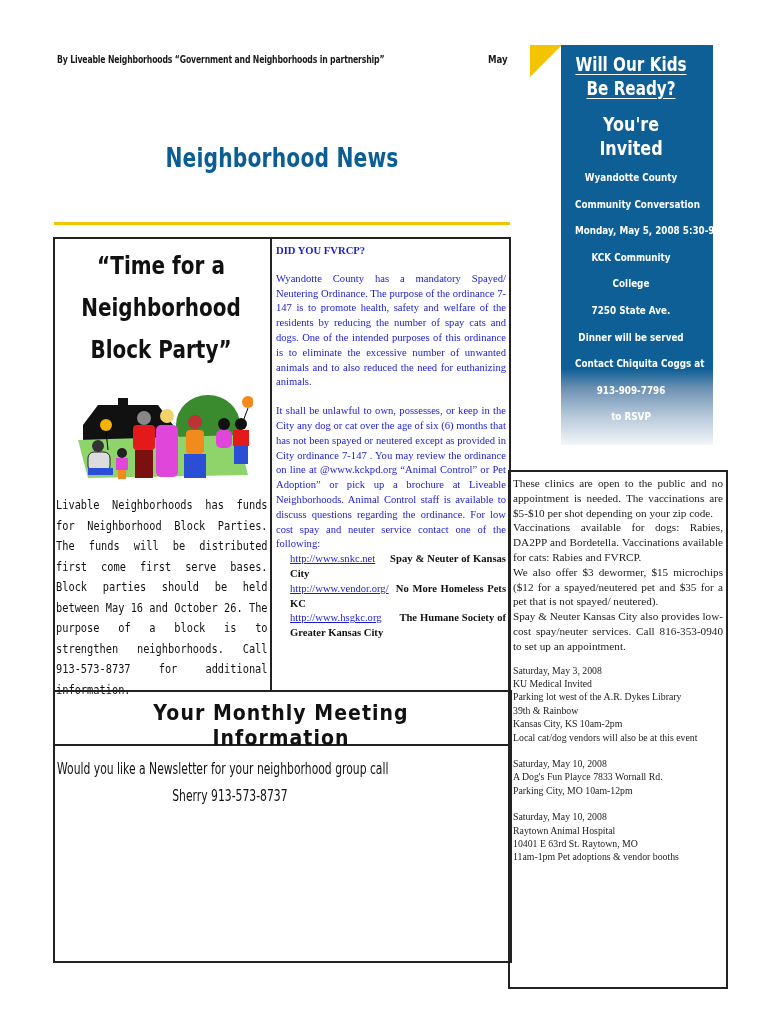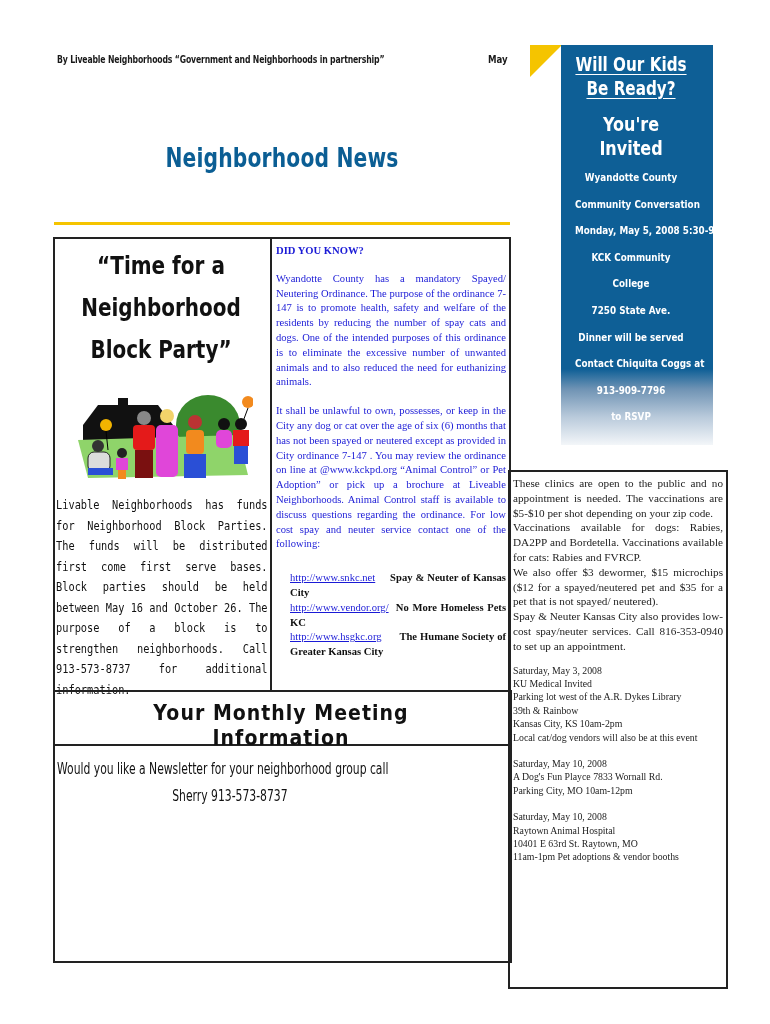--- a/index.html
+++ b/index.html
@@ -28,21 +28,21 @@
     .box-mid { left: 270px; top: 237px; width: 238px; height: 453px; border-top: 2px solid #222; border-right: 2px solid #222; border-left: 1px solid #222; }
 
     .bp-title { left: 56px; top: 245px; width: 210px; text-align: center; font-family: "DejaVu Sans", sans-serif; font-weight: bold; font-size: 25px; line-height: 42px; color: #111; transform: scaleX(0.8); transform-origin: center top; }
     .clipart { left: 78px; top: 380px; width: 175px; height: 100px; }
     .bp-body { left: 56px; top: 495px; width: 214px; font-family: "DejaVu Sans Mono", monospace; font-size: 12px; line-height: 20.5px; color: #111; text-align: justify; transform: scaleX(0.86); transform-origin: left top; width: 246px; }
 
     .dyk { left: 276px; top: 244px; width: 230px; font-family: "Liberation Serif", serif; font-size: 10.6px; line-height: 14.8px; color: #1a1ad6; text-align: justify; }
     .dyk .h { font-weight: bold; margin-bottom: 13px; }
     .dyk p { margin: 0 0 14px 0; }
     .dyk a { color: #1a1ad6; text-decoration: underline; }
-    .dyk .links { padding-left: 14px; color: #111; font-weight: bold; margin-top: 19px; }
+    .dyk .links { padding-left: 14px; color: #111; font-weight: bold; }
     .dyk .links a { font-weight: normal; }
     .link-row { display: block; }
 
     
     .spay { left: 508px; top: 470px; width: 216px; height: 515px; border: 2px solid #222; }
     .spay-text { left: 513px; top: 473px; width: 210px; font-family: "Liberation Serif", serif; color: #222; }
     .spay-title { font-size: 13px; font-weight: bold; }
     .spay-sub { font-size: 8.5px; }
     .spay-p { font-size: 11.2px; line-height: 14.8px; text-align: justify; margin: 0; }
     .ev { font-size: 9.8px; line-height: 13.4px; margin: 0 0 13px 0; }
@@ -112,21 +112,21 @@
   <rect x="138" y="50" width="16" height="18" rx="5" fill="#e046d9"></rect>
   <circle cx="146" cy="44" r="6" fill="#111"></circle>
   <rect x="155" y="50" width="16" height="16" fill="#e41a1a"></rect>
   <circle cx="163" cy="44" r="6" fill="#111"></circle>
   <rect x="156" y="66" width="14" height="18" fill="#2a4fd6"></rect>
 </svg>
 
 <div class="abs bp-body">Livable Neighborhoods has funds for Neighborhood Block Parties. The funds will be distributed first come first serve bases. Block parties should be held between May 16 and October 26. The purpose of a block is to strengthen neighborhoods. Call 913-573-8737 for additional information.</div>
 
 <div class="abs dyk">
-  <div class="h">DID YOU KNOW?</div>
+  <div class="h">DID YOU FVRCP?</div>
   <p>Wyandotte County has a mandatory Spayed/ Neutering Ordinance. The purpose of the ordinance 7-147 is to promote health, safety and welfare of the residents by reducing the number of spay cats and dogs. One of the intended purposes of this ordinance is to eliminate the excessive number of unwanted animals and to also reduced the need for euthanizing animals.</p>
   <p style="margin-bottom:0">It shall be unlawful to own, possesses, or keep in the City any dog or cat over the age of six (6) months that has not been spayed or neutered except as provided in City ordinance 7-147 . You may review the ordinance on line at @www.kckpd.org “Animal Control” or Pet Adoption” or pick up a brochure at Liveable Neighborhoods.  Animal Control staff is available to discuss questions regarding the ordinance.  For low cost  spay and neuter service contact one of the following:</p>
   <div class="links">
     <div class="link-row">
       <a>http://www.snkc.net</a>
       &nbsp;&nbsp;&nbsp;&nbsp;<span>Spay &amp; Neuter of Kansas City</span>
     </div>
     <div class="link-row">
       <a>http://www.vendor.org/</a>
       &nbsp;<span>No More Homeless Pets KC</span>

